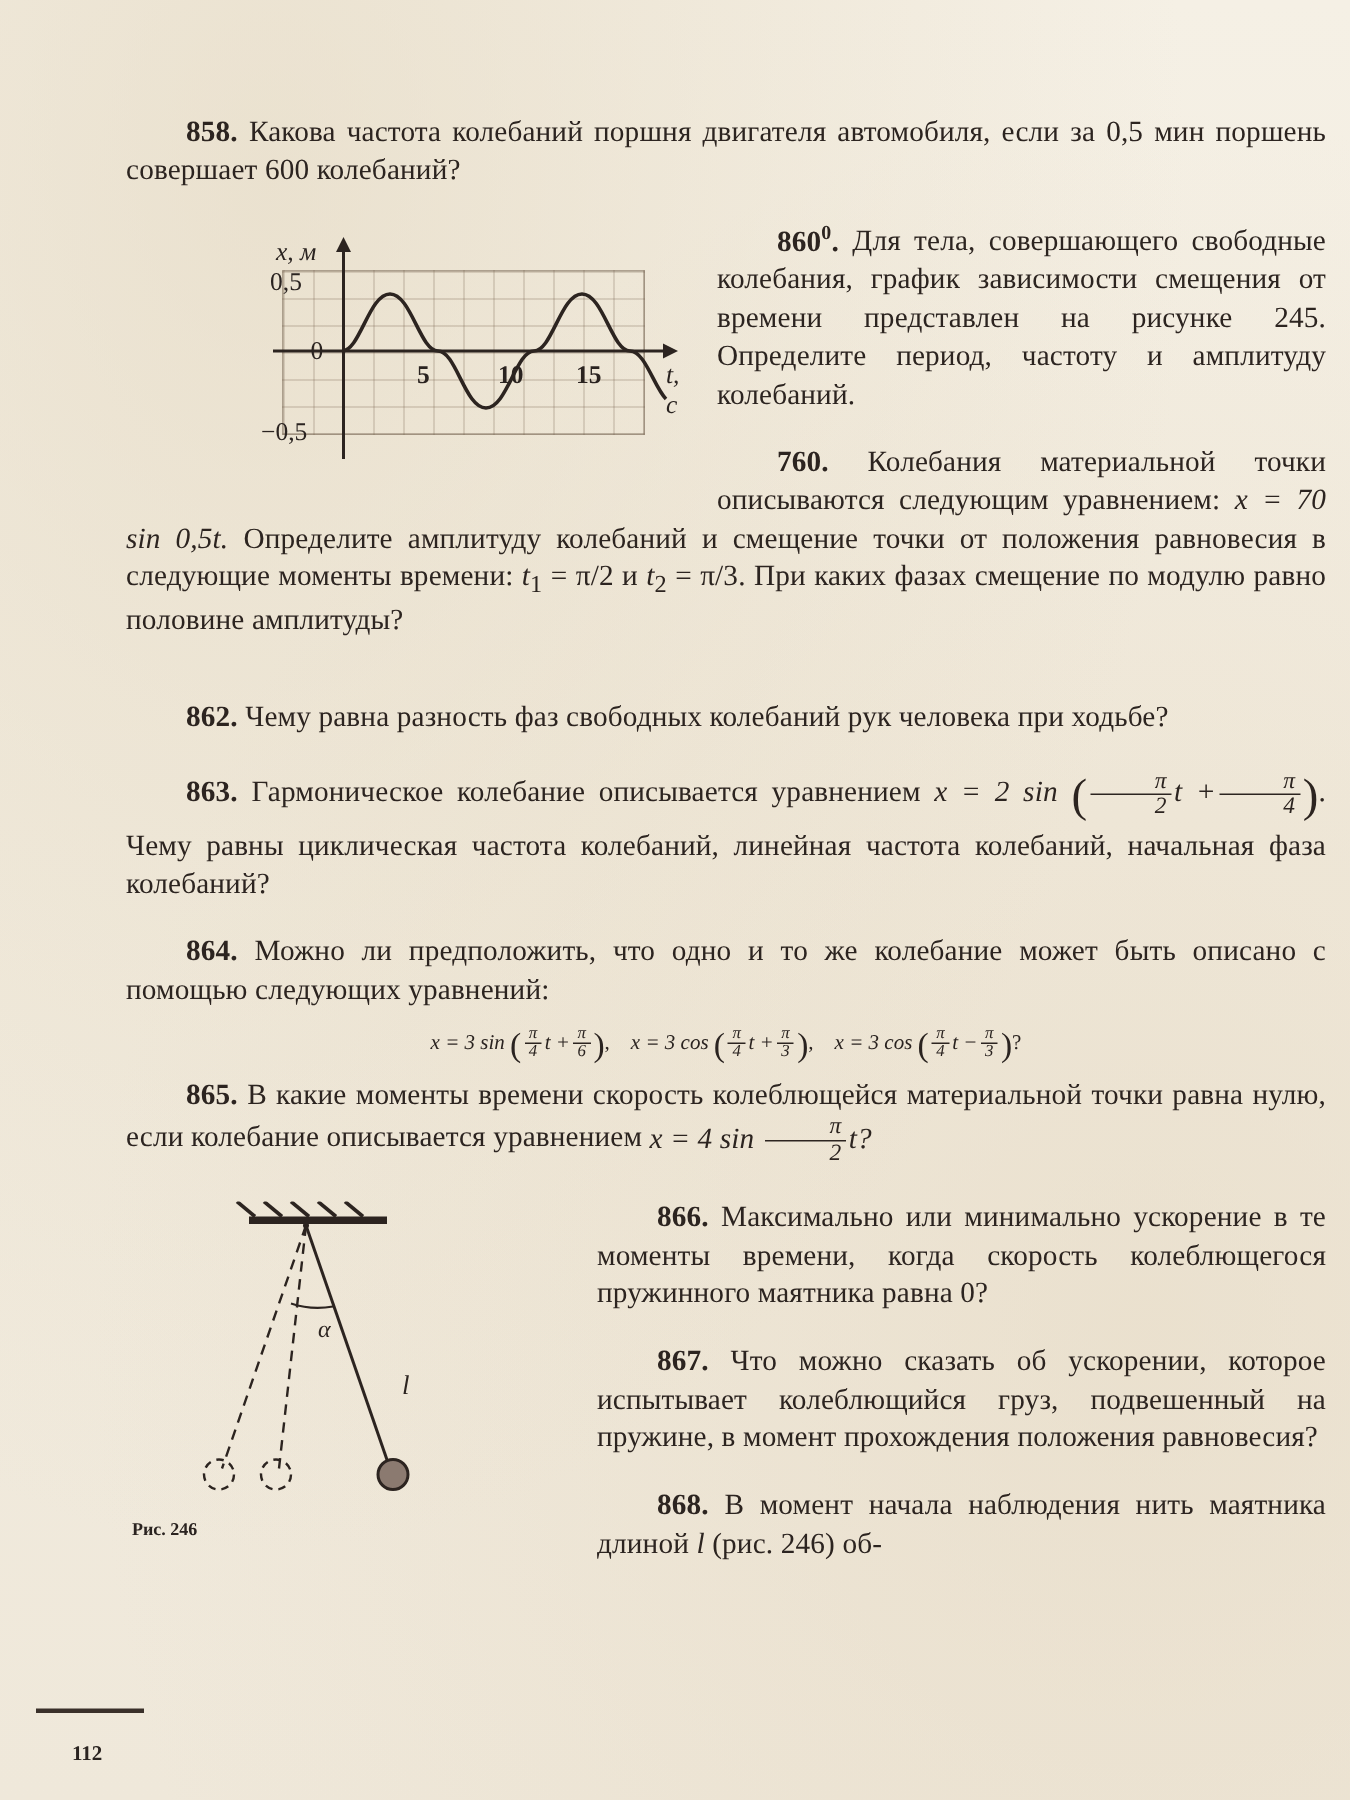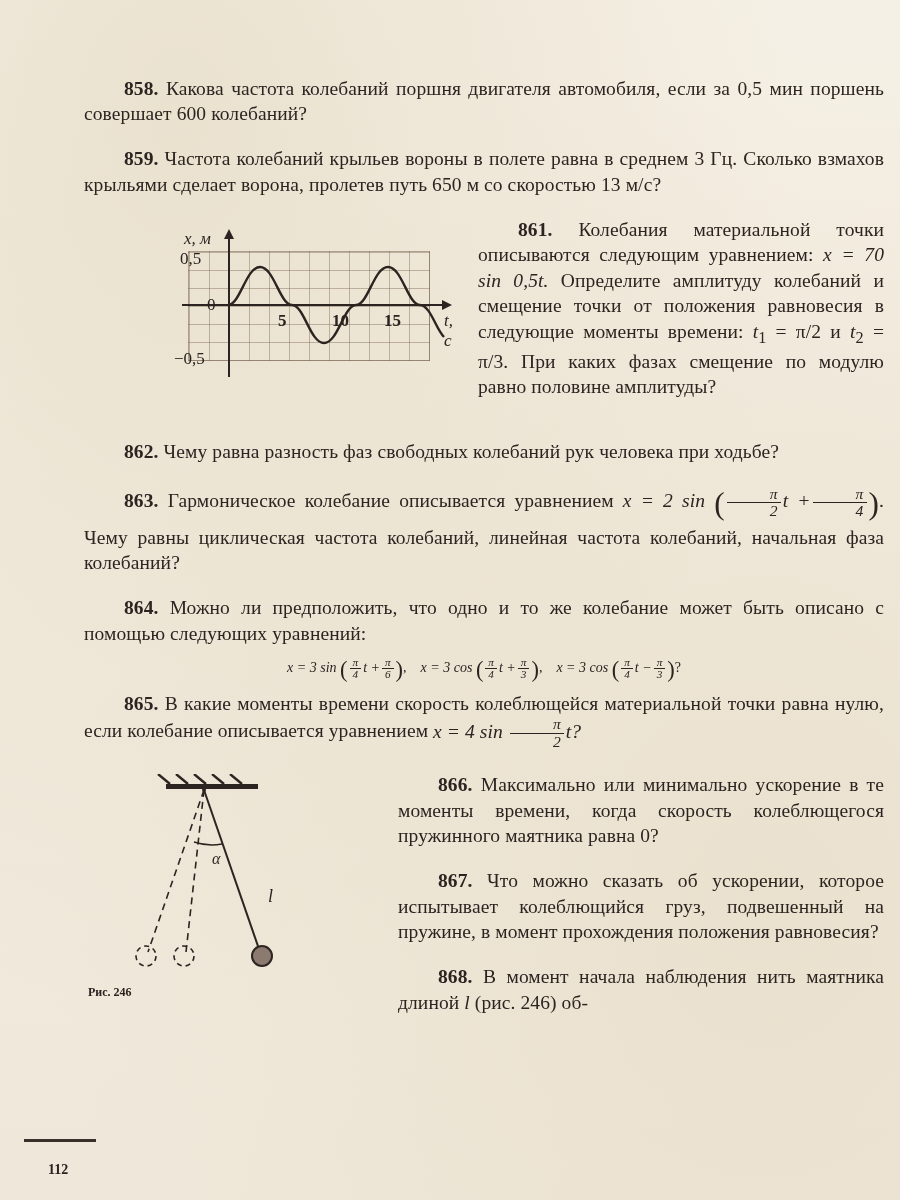--- a/index.html
+++ b/index.html
@@ -205,47 +205,47 @@
 <div class="page">
   <div class="paper-tint"></div>
 
   <div class="content">
 
     <p class="col-text indent">
       <span class="num">858.</span>
       <span>Какова частота колебаний поршня двигателя автомобиля, если за 0,5 мин поршень совершает 600 колебаний?</span>
     </p>
 
-    <p class="col-text indent">
-      <span class="num">859.</span>
-      <span>Частота колебаний крыльев вороны в полете равна в среднем 3 Гц. Сколько взмахов крыльями сделает ворона, пролетев путь 650 м со скоростью 13 м/с?</span>
-    </p>
 
     <div class="fig-wrap">
       <div class="graph-box">
         <div class="grid"></div>
         <div class="axis-y"></div>
         <div class="axis-x"></div>
         <svg class="lbl" style="left:96px; top:14px;" width="260" height="140">
           <path d="M 40 68 C 52 68, 58 30, 72 30 C 86 30, 92 68, 104 68 C 116 68, 122 106, 136 106 C 150 106, 156 68, 168 68 C 180 68, 186 30, 200 30 C 214 30, 220 68, 232 68 C 242 68, 248 92, 256 100" fill="none" stroke="#2c2420" stroke-width="2.4"></path>
         </svg>
         <span class="lbl lbl-xm">x, м</span>
         <span class="lbl lbl-05">0,5</span>
         <span class="lbl lbl-0">0</span>
         <span class="lbl lbl-m05">−0,5</span>
         <span class="lbl lbl-5">5</span>
         <span class="lbl lbl-10">10</span>
         <span class="lbl lbl-15">15</span>
         <span class="lbl lbl-tc">t, c</span>
       </div>
     </div>
 
-
-    <p class="col-text indent">
-      <span class="num">861.</span>
+    <p class="col-text indent" style="margin-top:0;">
+      <span class="num"><span>860</span><sup>0</sup><span>.</span></span>
+      <span>Для тела, совершающего свободные колебания, график зависимости смещения от времени представлен на рисунке 245. Определите период, частоту и амплитуду колебаний.</span>
+    </p>
+
+    <p class="col-text indent">
+      <span class="num">760.</span>
       <span>Колебания материальной точки описываются следующим уравнением: </span><span class="ital">x = 70 sin 0,5t.</span>
       <span>Определите амплитуду колебаний и смещение точки от положения равновесия в следующие моменты времени: </span><span class="ital">t</span><sub>1</sub><span> = π/2</span><span> и </span><span class="ital">t</span><sub>2</sub><span> = π/3.</span>
       <span>При каких фазах смещение по модулю равно половине амплитуды?</span>
     </p>
     <div class="clear"></div>
 
     <p class="col-text indent">
       <span class="num">862.</span>
       <span>Чему равна разность фаз свободных колебаний рук человека при ходьбе?</span>
     </p>

